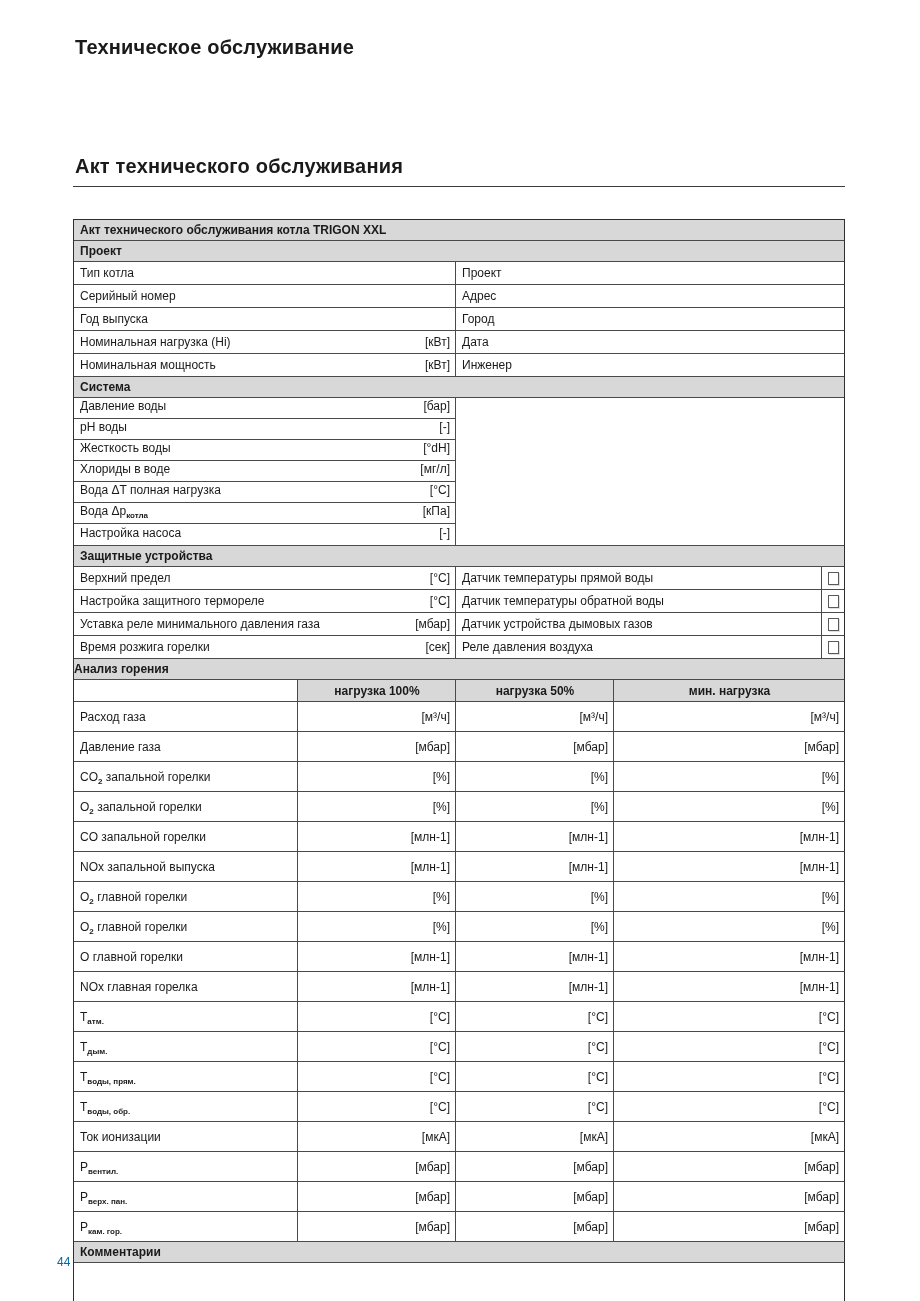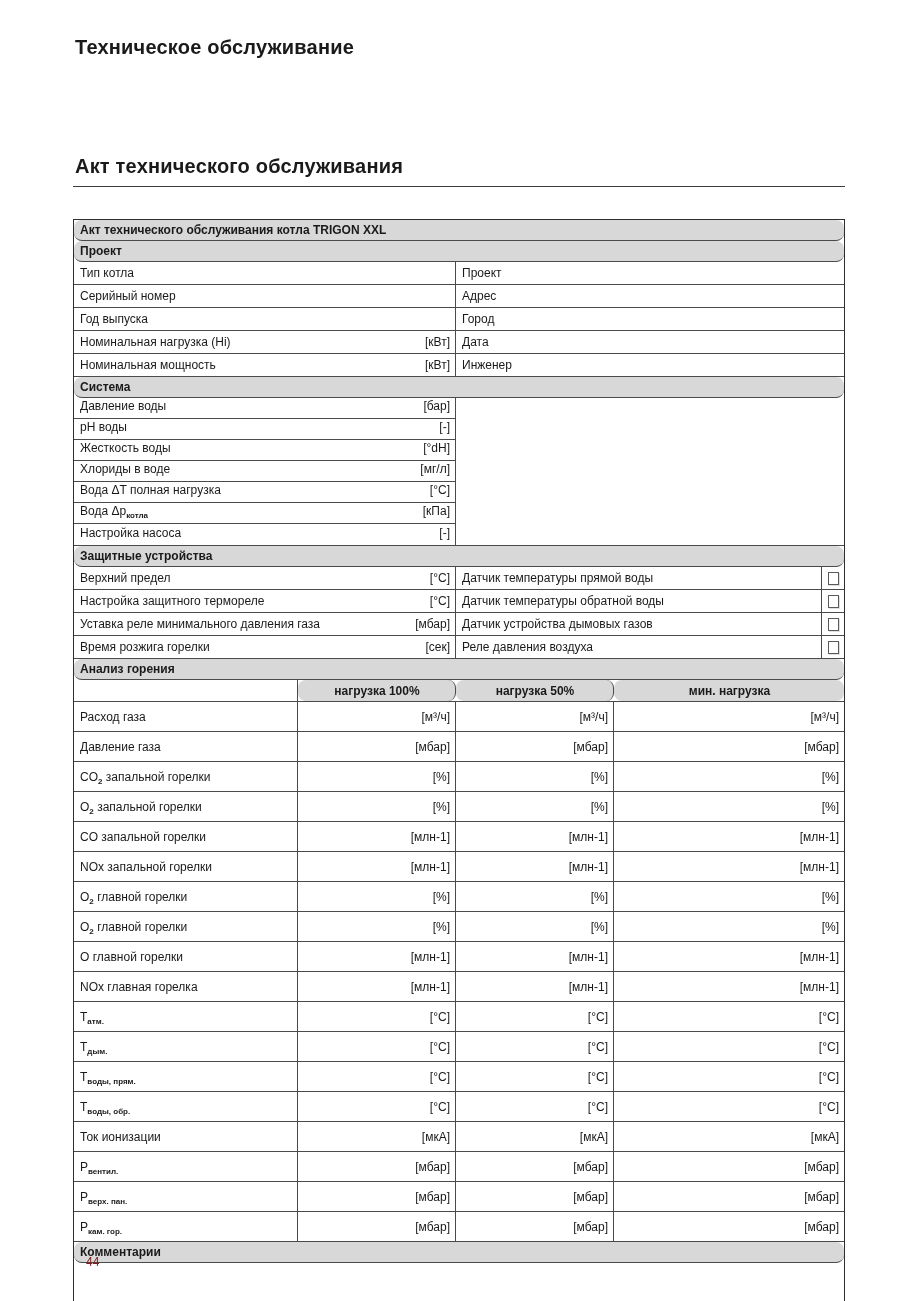--- a/index.html
+++ b/index.html
@@ -35,21 +35,21 @@
     display:flex;align-items:center;
     border-bottom:1px solid #4a4a4a;
     box-sizing:border-box;
   }
   .row.nb{border-bottom:none;}
   .h19{height:30px;}
   .h21{height:21px;}
   .h22{height:22px;}
   .h23{height:23px;}
   .gray{background:#d8d8d8;}
-  .bold{font-weight:bold;border-radius:8px;}
+  .bold{font-weight:bold;}
 
   .cell{
     display:flex;align-items:center;
     box-sizing:border-box;height:100%;
     padding:0 5px 0 6px;
     overflow:hidden;white-space:nowrap;
   }
   .br{border-right:1px solid #4a4a4a;}
   .w-lefthalf{width:382px;justify-content:space-between;}
   .w-grow{flex:1;}
@@ -75,22 +75,22 @@
 
   .checkbox{
     display:inline-block;width:9px;height:11px;
     border:1px solid #5a5a5a;background:#fff;
     box-shadow:1px 1px 0 rgba(0,0,0,0.12);
   }
 
   .blank-area{height:169px;background:#fff;}
 
   .page-number{
-    position:absolute;left:86px;top:1255px;
-    font-size:12px;color:#7f1d1d;
+    position:absolute;left:57px;top:1255px;
+    font-size:12px;color:#0369a1;
   }
 </style>
 </head>
 <body>
 
 <div class="page">
   <div class="chapter-title">Техническое обслуживание</div>
   <div class="doc-title">Акт технического обслуживания</div>
   <div class="title-rule"></div>
 
@@ -227,21 +227,21 @@
           <span class="unit">[сек]</span>
         </div>
         <div class="cell br w-grow">
           <span class="lbl">Реле давления воздуха</span>
         </div>
         <div class="cell w-cb">
           <span class="checkbox"></span>
         </div>
       </div>
       <div class="row h21 gray bold">
-        <span class="lbl" style="padding-left: 6px;">Анализ горения</span>
+        <span class="lbl" style="">Анализ горения</span>
       </div>
       <div class="row h22">
         <div class="cell br w-alabel"></div>
         <div class="cell br gray bold center w-acol" style="justify-content: center;">нагрузка 100%</div>
         <div class="cell br gray bold center w-acol" style="justify-content: center;">нагрузка 50%</div>
         <div class="cell gray bold center w-acol-last" style="justify-content: center;">мин. нагрузка</div>
       </div>
       <div class="row h19">
         <div class="cell br w-alabel">
           <span class="lbl">Расход газа</span>
@@ -307,21 +307,21 @@
         </div>
         <div class="cell br w-acol">
           <span class="unit">[млн-1]</span>
         </div>
         <div class="cell w-acol-last">
           <span class="unit">[млн-1]</span>
         </div>
       </div>
       <div class="row h19">
         <div class="cell br w-alabel">
-          <span class="lbl">NOx запальной горелки</span>
+          <span class="lbl">NOx запальной выпуска</span>
         </div>
         <div class="cell br w-acol">
           <span class="unit">[млн-1]</span>
         </div>
         <div class="cell br w-acol">
           <span class="unit">[млн-1]</span>
         </div>
         <div class="cell w-acol-last">
           <span class="unit">[млн-1]</span>
         </div>

